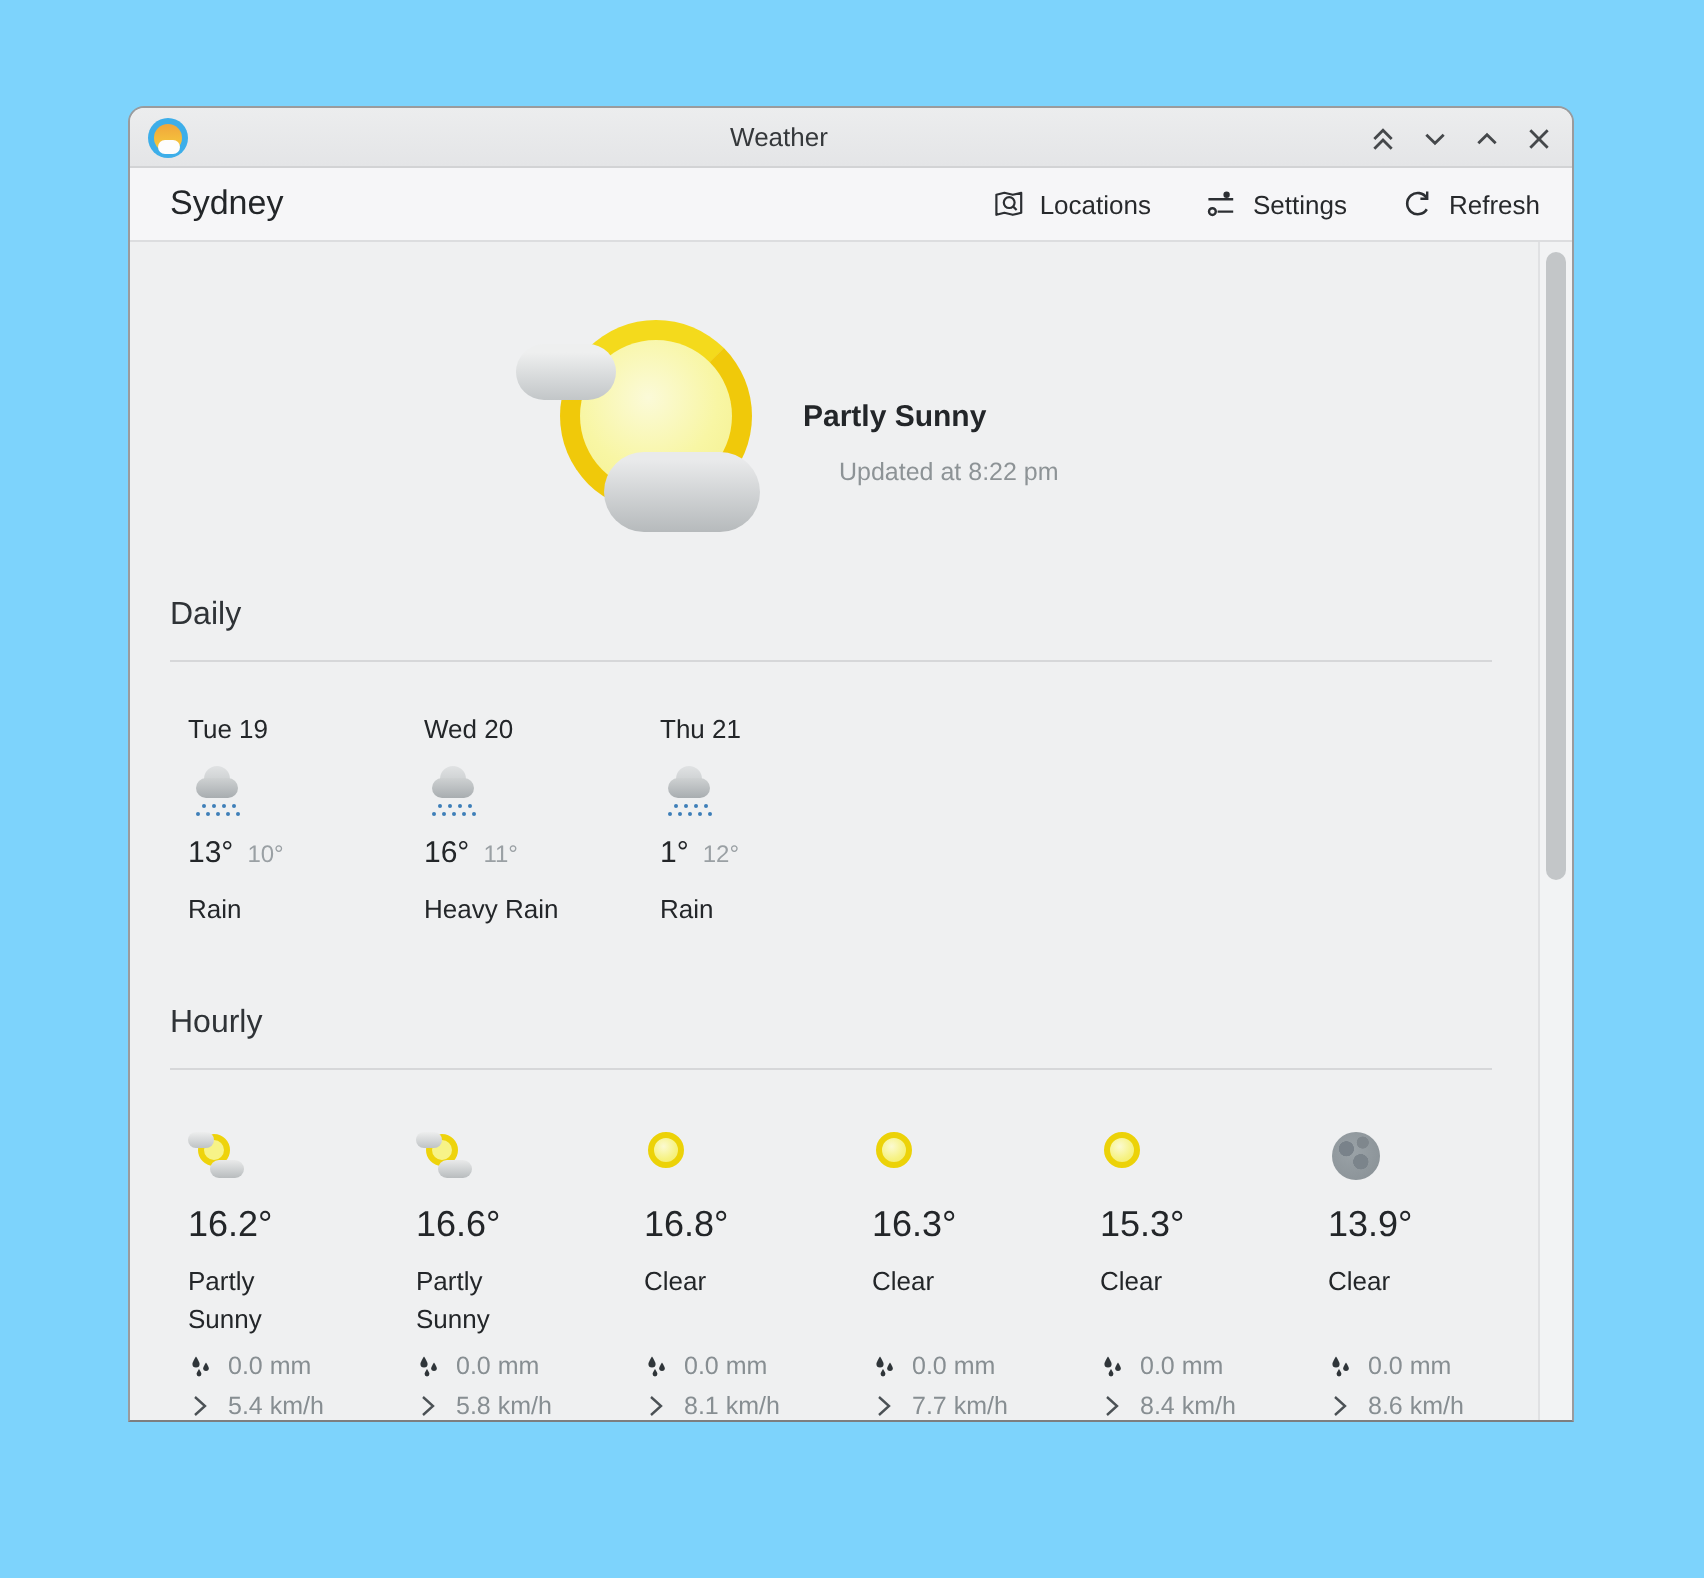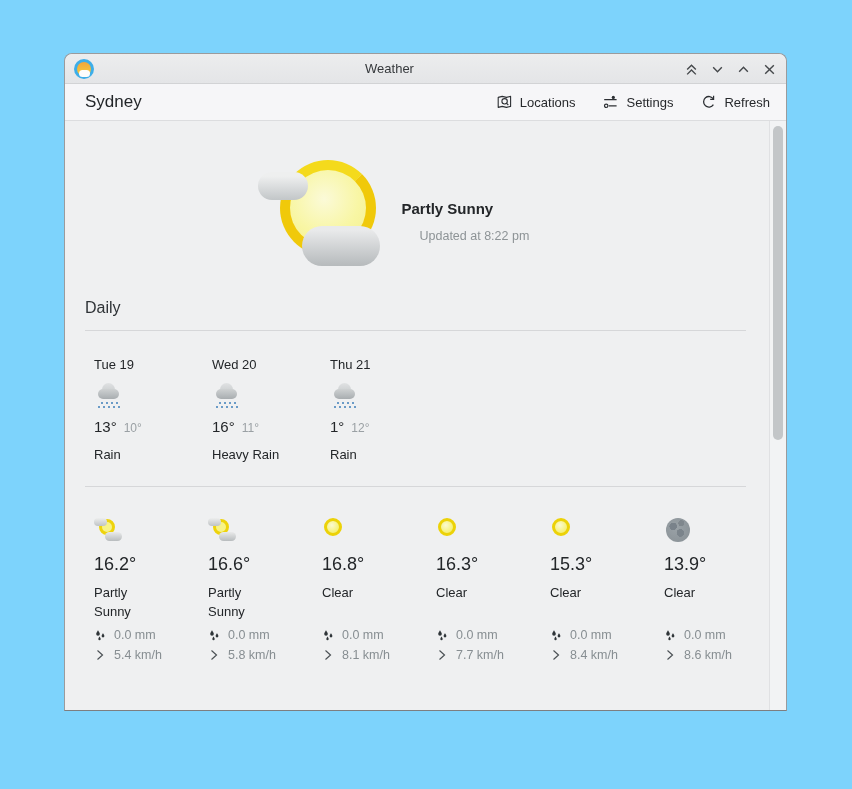--- a/index.html
+++ b/index.html
@@ -225,20 +225,21 @@
                 <i class="bump-r"></i>
                 <i class="body-r"></i>
                 <i class="dots-r"></i>
               </div>
             <div class="temps"><span class="hi">1°</span><span class="lo">12°</span></div>
             <div class="day-cond">Rain</div>
           </div>
 
         </div>
 
+        <div class="sec-head">Hourly</div>
         <hr class="sep">
         <div class="hourly-row">
 
           <div class="hour-card">
             <div class="w-icon">
                 <i class="sun-s"></i>
                 <i class="cld-a"></i>
                 <i class="cld-b"></i>
               </div>
             <div class="h-temp">16.2°</div>

